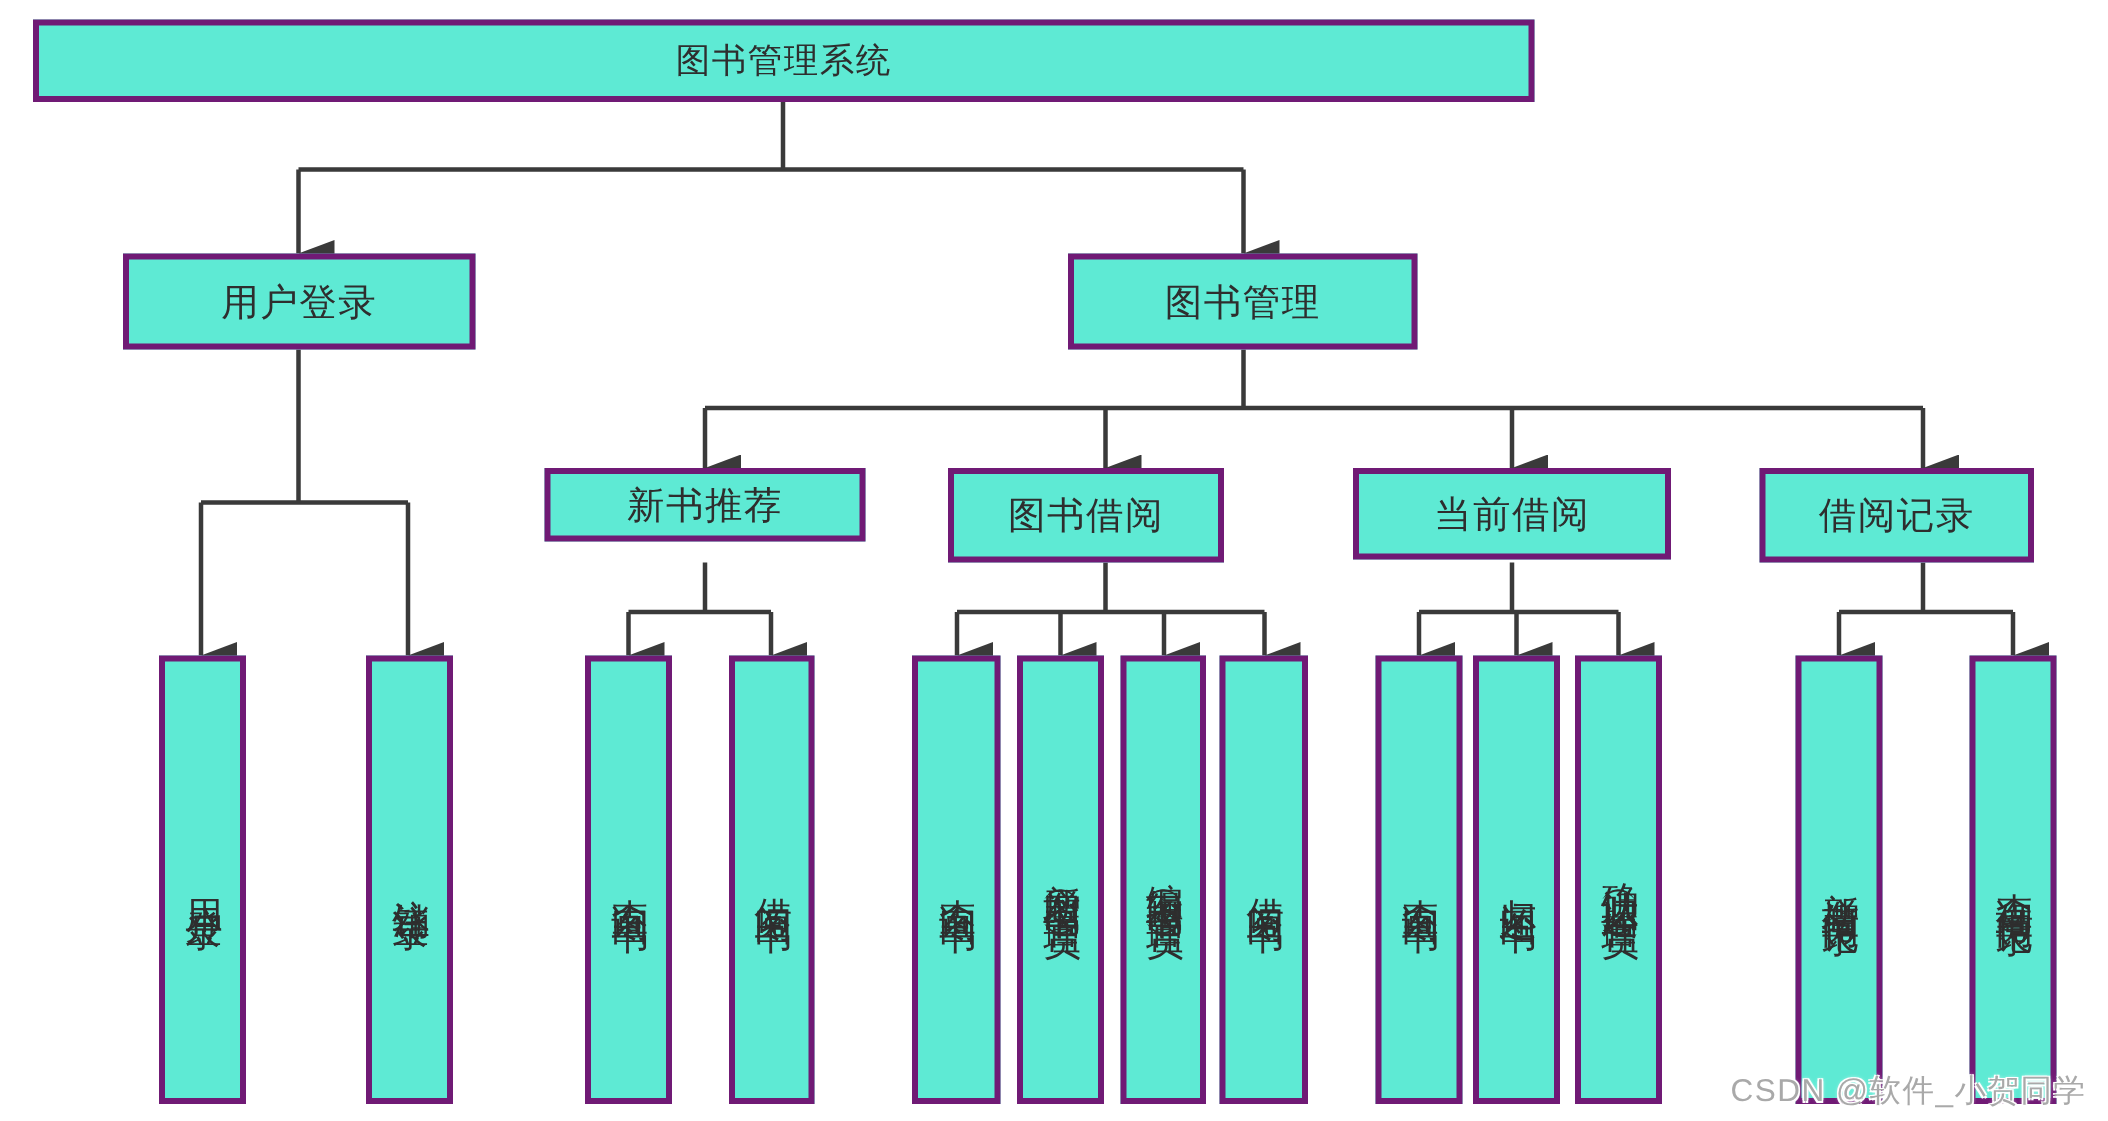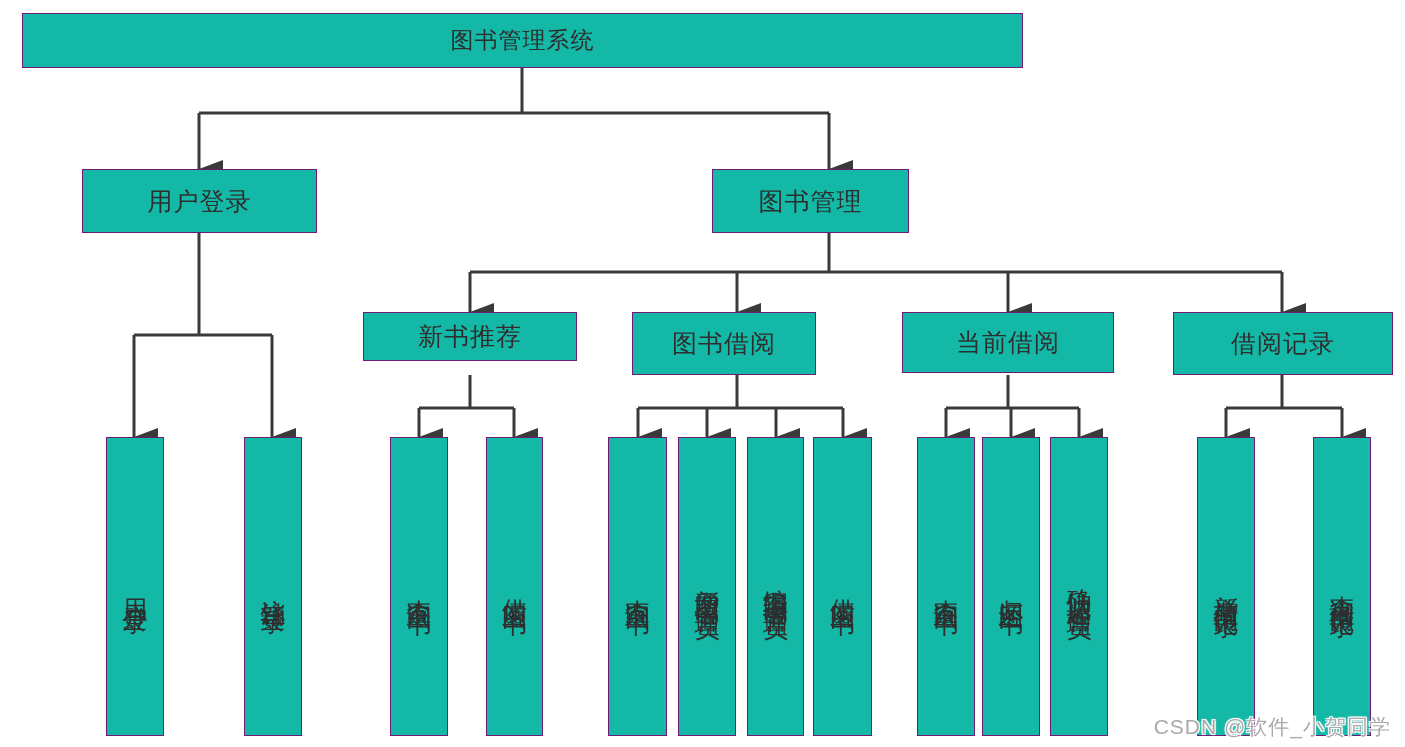--- a/index.html
+++ b/index.html
@@ -2,21 +2,21 @@
 <html><head>
 <meta charset="utf-8">
 <style>
   html,body{margin:0;padding:0;}
   body{
     width:1405px;height:747px;position:relative;background:#ffffff;overflow:hidden;
     font-family:"Liberation Sans","DejaVu Sans",sans-serif;
   }
   .connectors{position:absolute;left:0;top:0;width:1405px;height:747px;}
   .box{
-    position:absolute;box-sizing:border-box;border:1px solid #701a75;background:#14b8a6;
+    position:absolute;box-sizing:border-box;border:4px solid #701a75;background:#5eead4;
     display:flex;align-items:center;justify-content:center;color:#2e2e2e;text-align:center;
   }
   .hlabel{font-size:25px;letter-spacing:1px;white-space:nowrap;}
   .root-label{font-size:23px;}
   .vtext{
     writing-mode:vertical-rl;text-orientation:mixed;
     font-size:25px;letter-spacing:4px;line-height:1;white-space:nowrap;
   }
   .watermark{
     position:absolute;right:14px;bottom:6px;font-size:21px;color:#a9a9a9;
@@ -84,34 +84,34 @@
   </g>
 </svg>
 
 <div class="box" style="left:22px;top:13px;width:1001px;height:55px">
   <span class="hlabel root-label">图书管理系统</span>
 </div>
 
 <div class="box" style="left:82px;top:169px;width:235px;height:64px">
   <span class="hlabel">用户登录</span>
 </div>
-<div class="box" style="left:712px;top:169px;width:197px;height:64px">
+<div class="box" style="left:712px;top:169px;width:233px;height:64px">
   <span class="hlabel">图书管理</span>
 </div>
 
 <div class="box" style="left:363px;top:312px;width:214px;height:49px">
   <span class="hlabel">新书推荐</span>
 </div>
 <div class="box" style="left:632px;top:312px;width:184px;height:63px">
   <span class="hlabel">图书借阅</span>
 </div>
 <div class="box" style="left:902px;top:312px;width:212px;height:61px">
   <span class="hlabel">当前借阅</span>
 </div>
-<div class="box" style="left:1173px;top:312px;width:220px;height:63px">
+<div class="box" style="left:1173px;top:312px;width:183px;height:63px">
   <span class="hlabel">借阅记录</span>
 </div>
 
 <div class="box" style="left:106px;top:437px;width:58px;height:299px">
   <span class="vtext">用户登录</span>
 </div>
 <div class="box" style="left:244px;top:437px;width:58px;height:299px">
   <span class="vtext">注销登录</span>
 </div>
 

